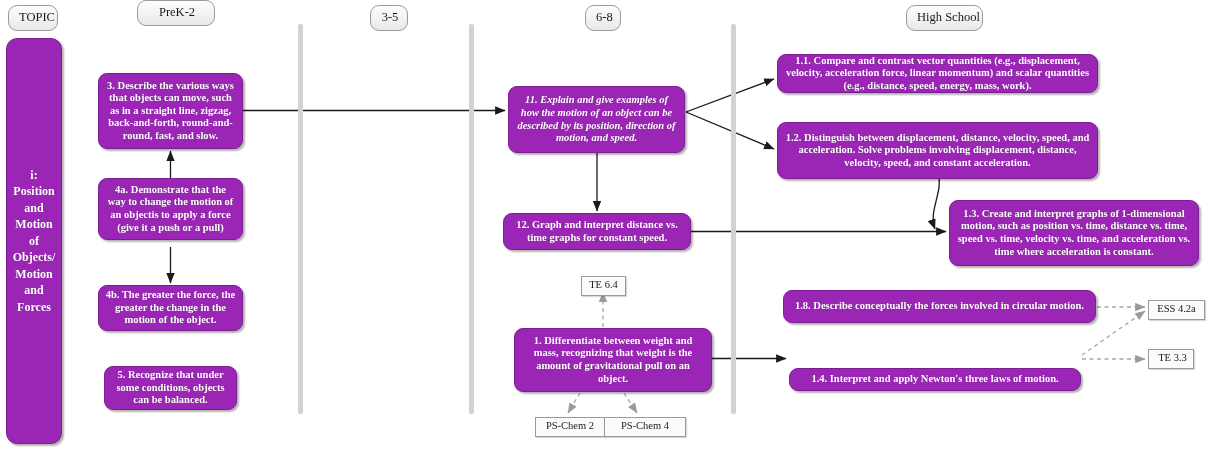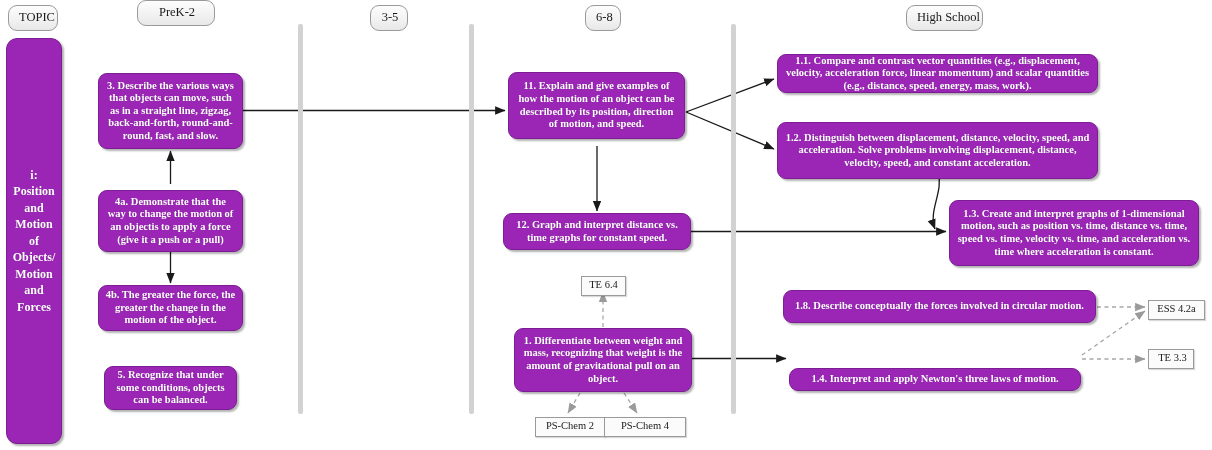--- a/index.html
+++ b/index.html
@@ -145,31 +145,31 @@
   <div class="col-header" style="left:906px; top:5px; width:77px;">High School</div>
 
   <div class="divider" style="left:298px; top:24px; height:390px;"></div>
   <div class="divider" style="left:469px; top:24px; height:390px;"></div>
   <div class="divider" style="left:731px; top:24px; height:390px;"></div>
 
   <div class="pbox topic" style="left:6px; top:38px; width:56px; height:406px;">i: Position and Motion of Objects/ Motion and Forces</div>
 
   <div class="pbox" style="left:98px; top:73px; width:145px; height:76px;">3.  Describe the various ways that objects can move, such as in a straight line, zigzag, back-and-forth, round-and-round, fast, and slow.</div>
 
-  <div class="pbox" style="left:98px; top:190px; width:145px; height:62px;">4a. Demonstrate that the way to change the motion of an objectis to apply a force (give it a push or a pull)</div>
+  <div class="pbox" style="left:98px; top:178px; width:145px; height:62px;">4a. Demonstrate that the way to change the motion of an objectis to apply a force (give it a push or a pull)</div>
 
   <div class="pbox" style="left:98px; top:285px; width:145px; height:46px;">4b. The greater the force, the greater the change in the motion of the object.</div>
 
   <div class="pbox" style="left:104px; top:366px; width:133px; height:44px;">5. Recognize that under some conditions, objects can be balanced.</div>
 
-  <div class="pbox" style="left:508px; top:72px; width:177px; height:67px;">11. Explain and give examples of how the motion of an object can be described by its position, direction of motion, and speed.</div>
+  <div class="pbox" style="left:508px; top:86px; width:177px; height:67px;font-style:italic;">11. Explain and give examples of how the motion of an object can be described by its position, direction of motion, and speed.</div>
 
   <div class="pbox" style="left:503px; top:213px; width:188px; height:37px;">12. Graph and interpret distance vs. time graphs for constant speed.</div>
 
-  <div class="pbox" style="left:514px; top:328px; width:178px; height:64px;">1. Differentiate between weight and mass, recognizing that weight is the amount of gravitational pull on an object.</div>
+  <div class="pbox" style="left:514px; top:328px; width:198px; height:64px;">1. Differentiate between weight and mass, recognizing that weight is the amount of gravitational pull on an object.</div>
 
   <div class="pbox" style="left:777px; top:54px; width:321px; height:39px;">1.1. Compare and contrast vector quantities (e.g., displacement, velocity, acceleration force, linear momentum) and scalar quantities (e.g., distance, speed, energy, mass, work).</div>
 
   <div class="pbox" style="left:777px; top:122px; width:321px; height:57px;">1.2. Distinguish between displacement, distance, velocity, speed, and acceleration. Solve problems involving displacement, distance, velocity, speed, and constant acceleration.</div>
 
   <div class="pbox" style="left:949px; top:200px; width:250px; height:66px;">1.3. Create and interpret graphs of 1-dimensional motion, such as position vs. time, distance vs. time, speed vs. time, velocity vs. time, and acceleration vs. time where acceleration is constant.</div>
 
   <div class="pbox" style="left:783px; top:290px; width:313px; height:33px;">1.8. Describe conceptually the forces involved in circular motion.</div>
 
   <div class="pbox" style="left:789px; top:347px; width:292px; height:23px;margin-top:21px;">1.4. Interpret and apply Newton's three laws of motion.</div>

